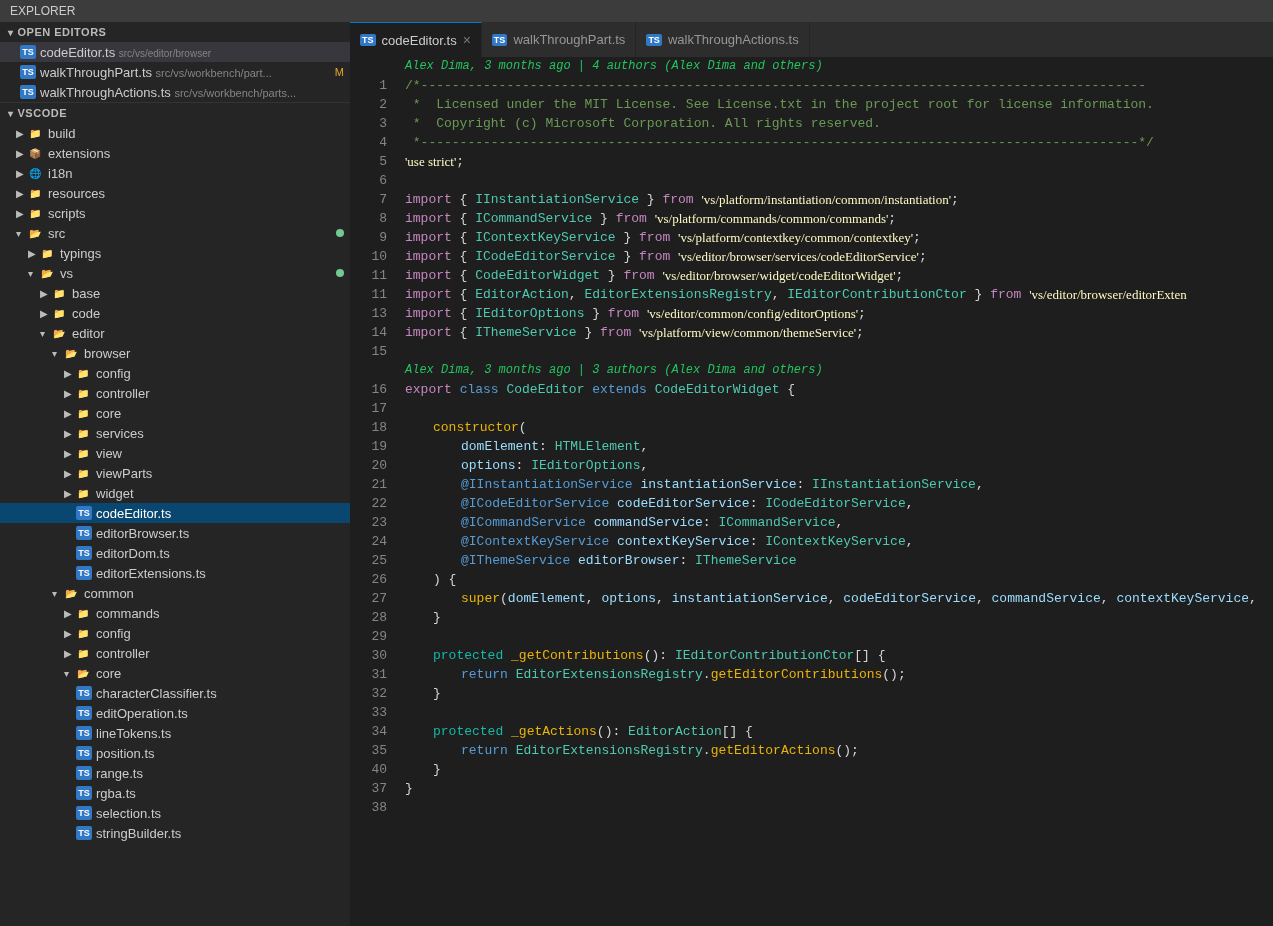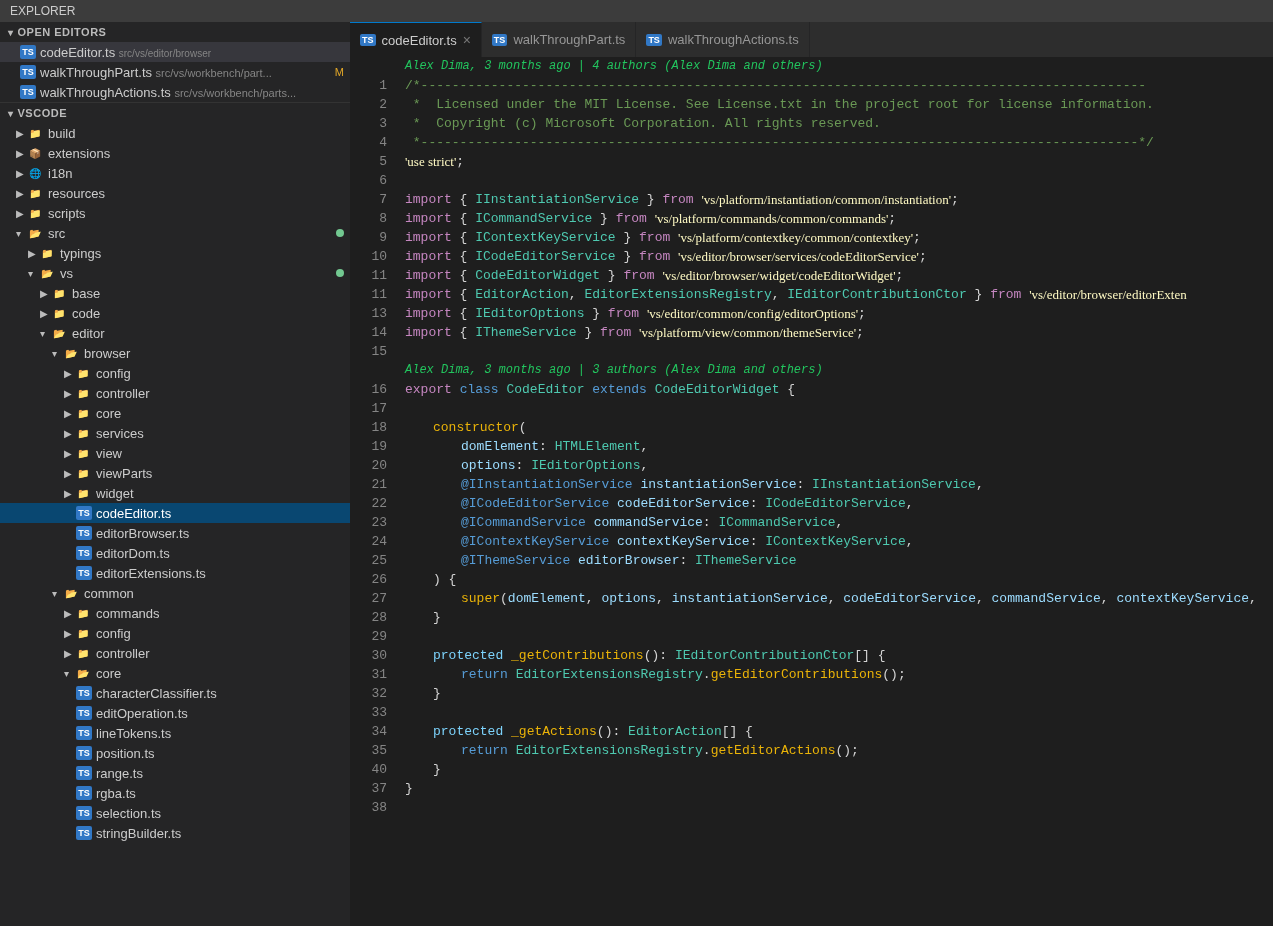--- a/index.html
+++ b/index.html
@@ -67,21 +67,21 @@
     .c-comment { color: #6a9955; }
     .c-keyword { color: #569cd6; }
     .c-string { color: #fef9c3; font-family: Liberation Serif, serif; }
     .c-type { color: #4ec9b0; }
     .c-func { color: #eab308; }
     .c-var { color: #9cdcfe; }
     .c-punct { color: #d4d4d4; }
     .c-import { color: #c586c0; }
     .c-class { color: #4ec9b0; }
     .c-decorator { color: #569cd6; }
-    .c-protected { color: #7dd3fc; }
+    .c-protected { color: #14b8a6; }
     .c-export { color: #c586c0; }
 
     .chevron { font-size: 10px; color: #bbb; }
 
     
     .f-yellow { color: #e2a728; }
   </style>
 </head>
 <body>
 

